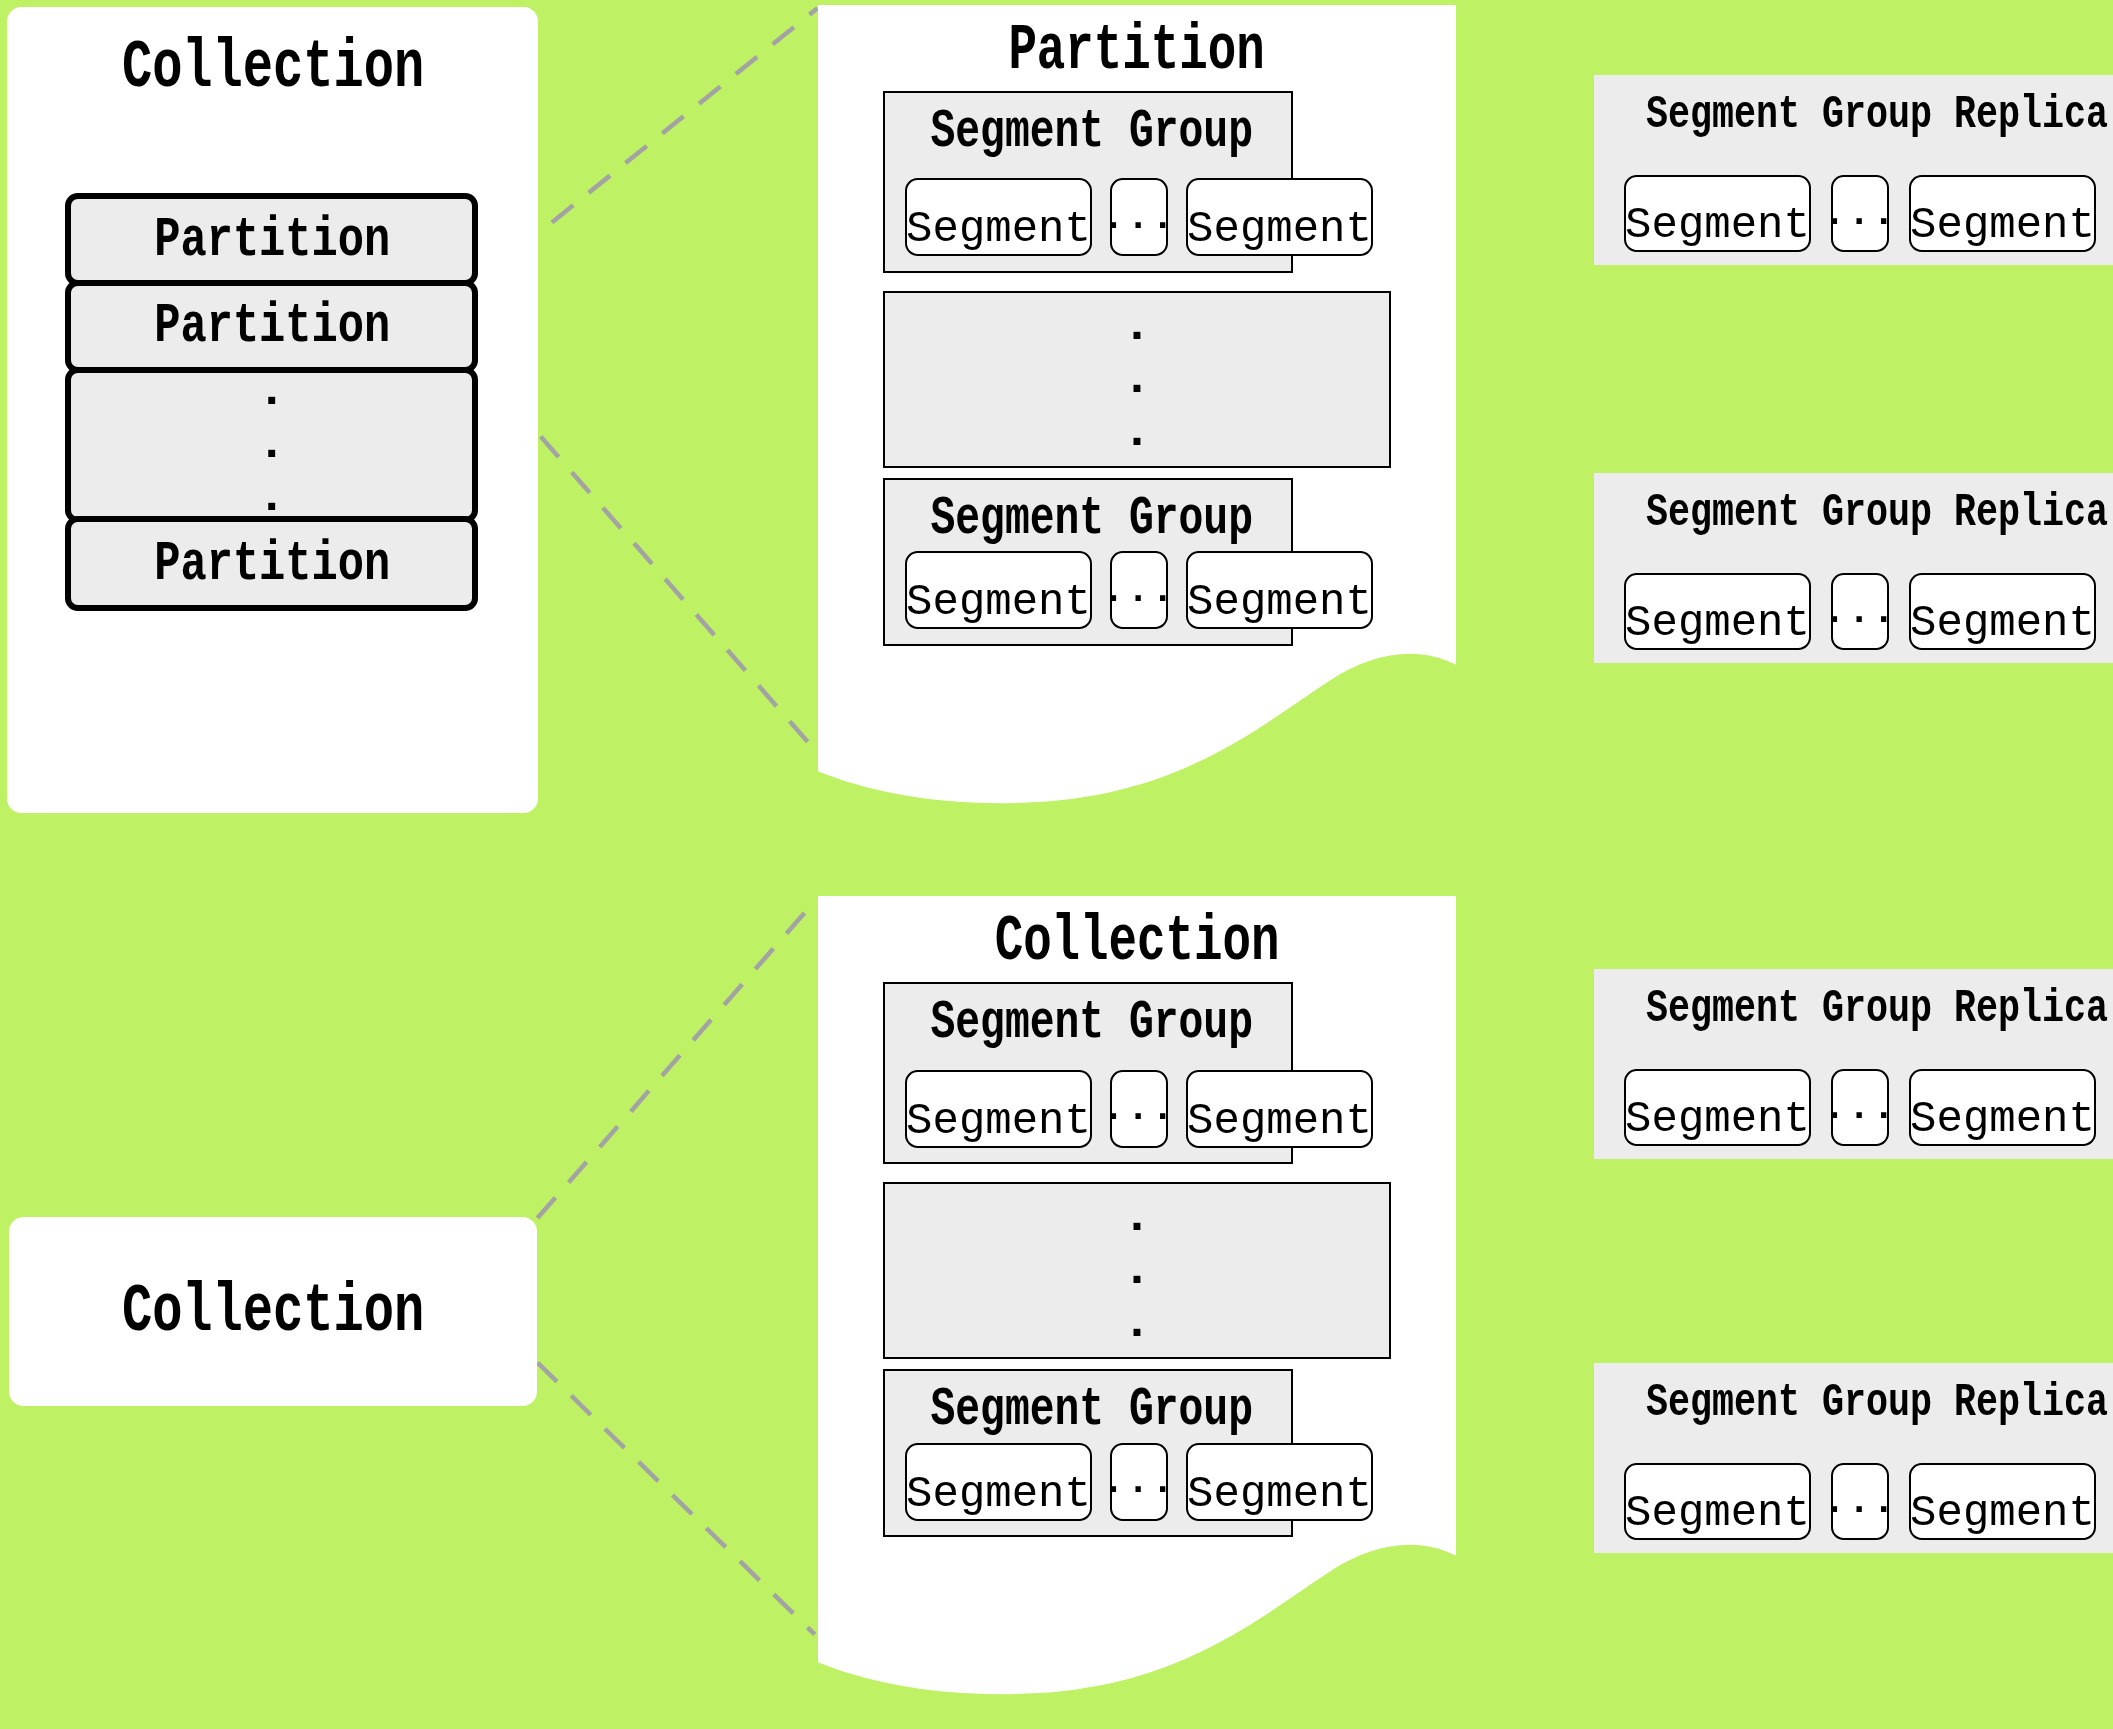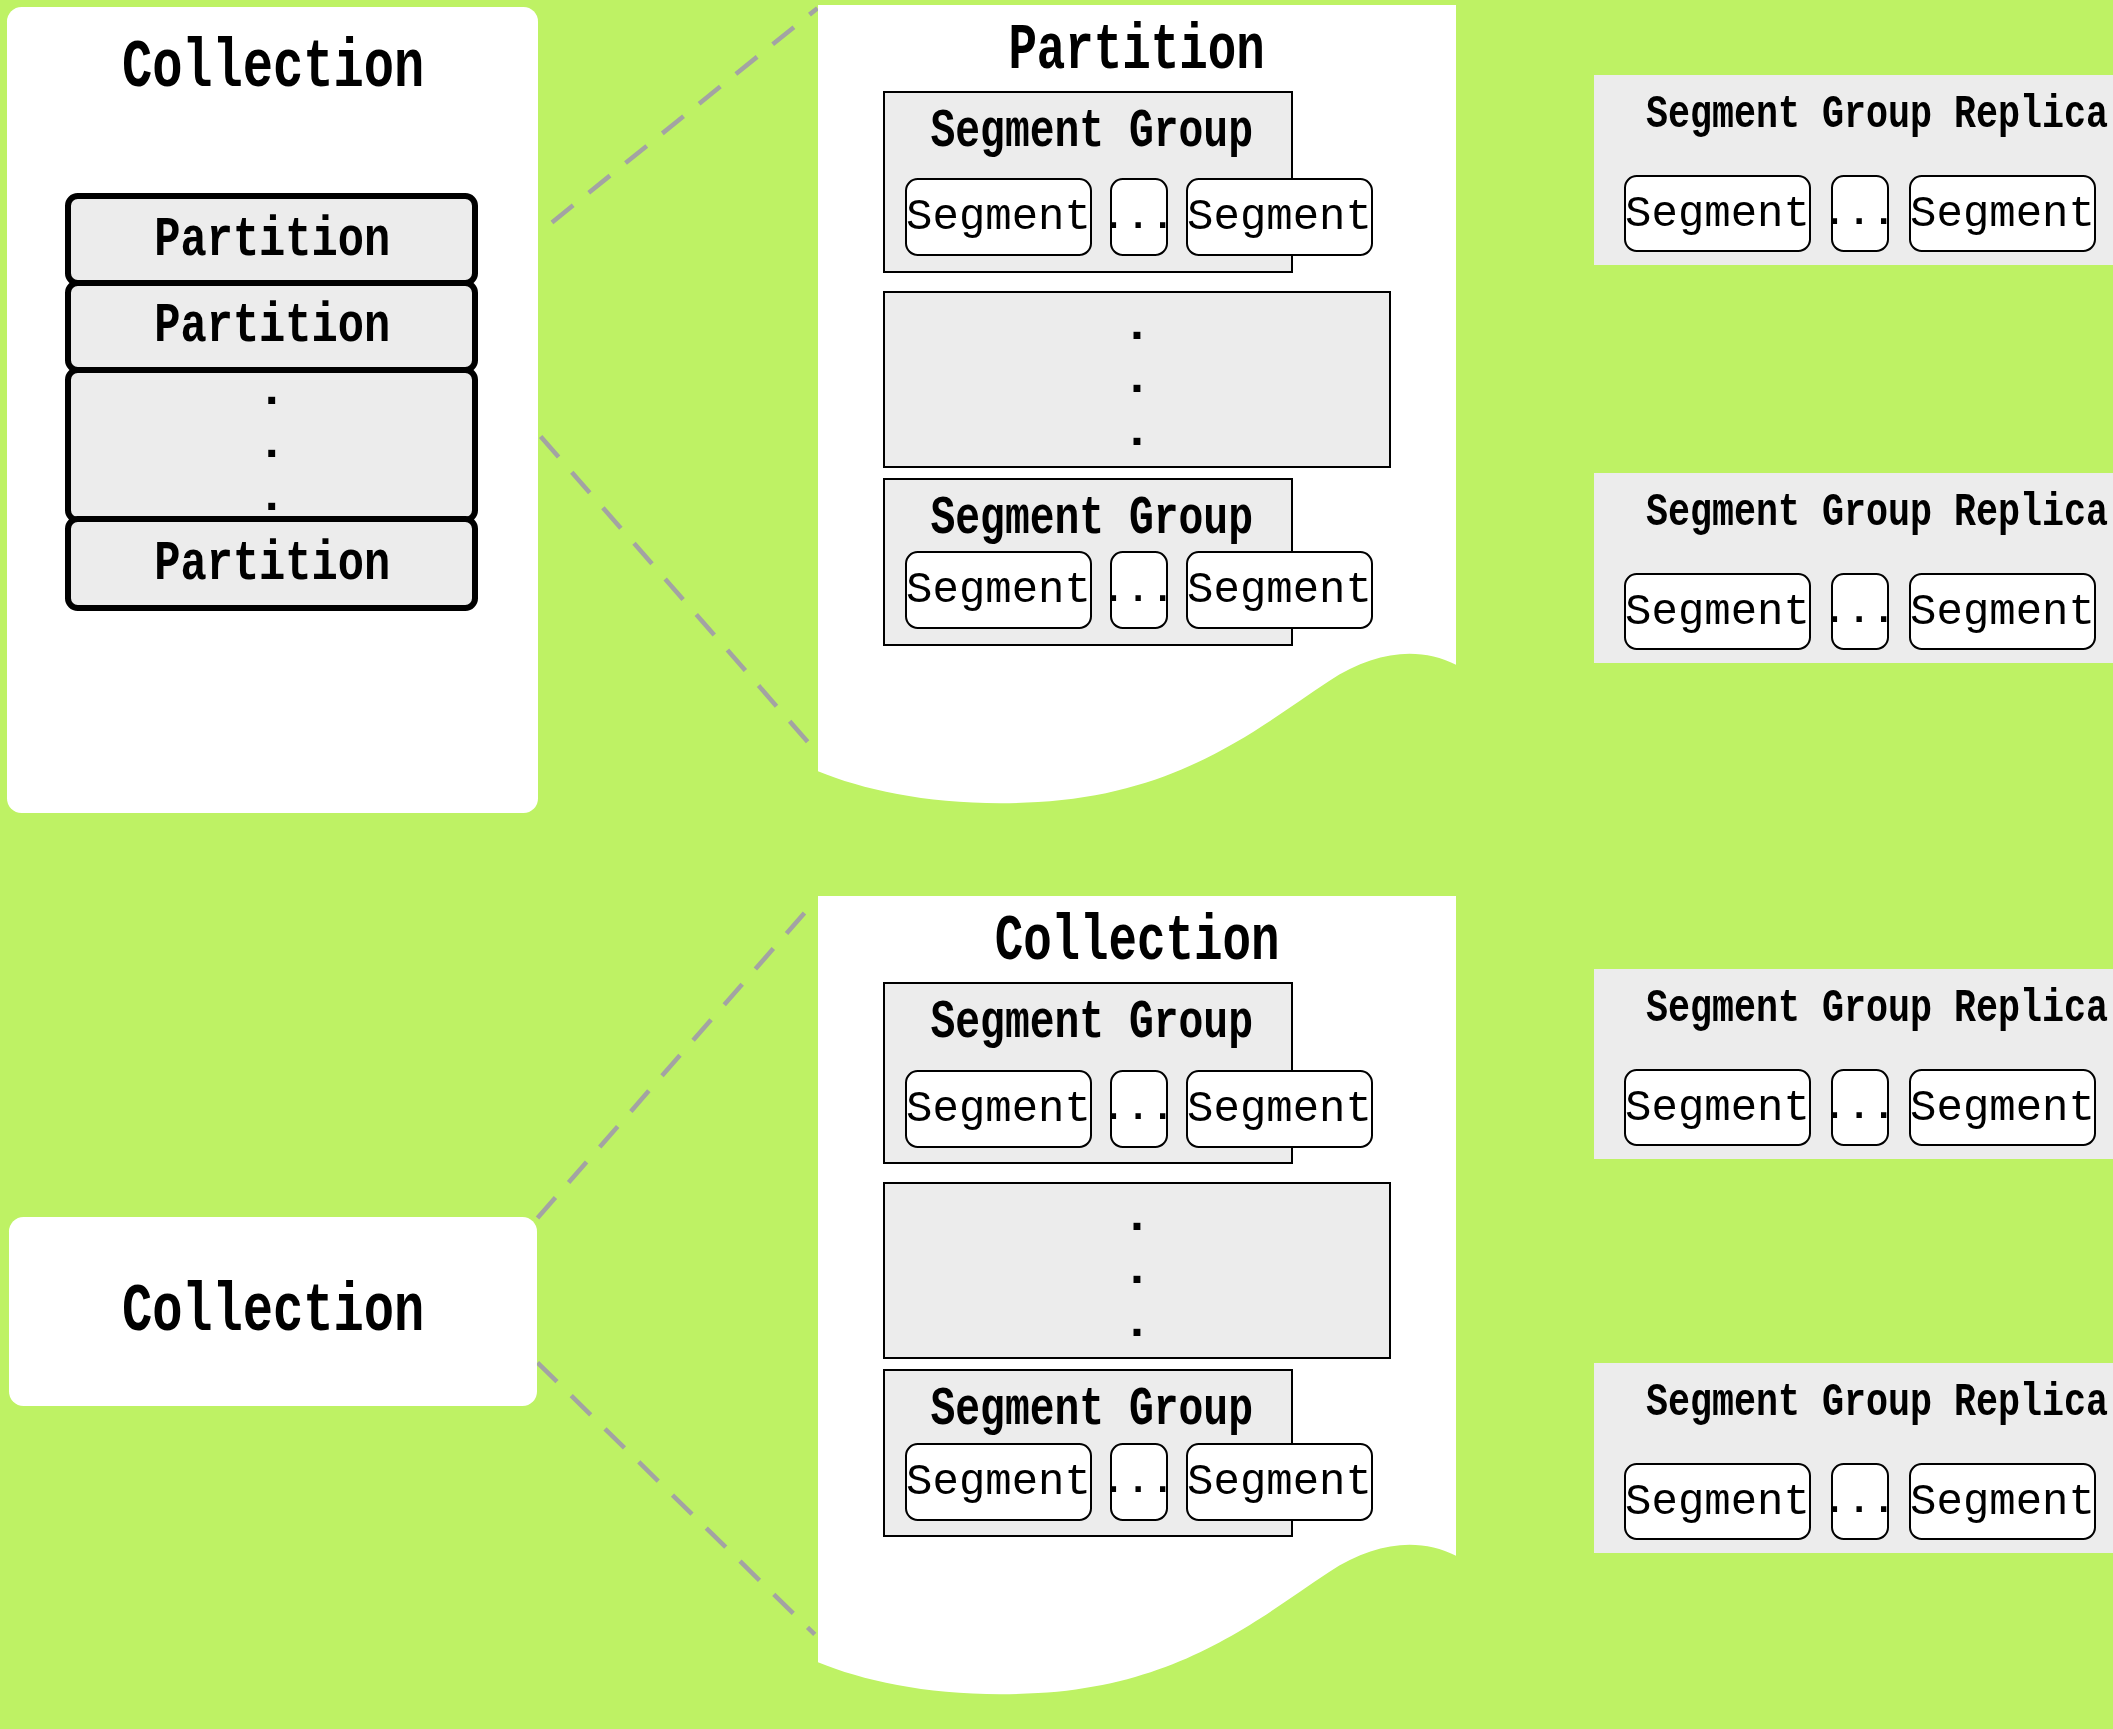--- a/index.html
+++ b/index.html
@@ -33,21 +33,21 @@
   .doc-shape{position:absolute;left:0;top:0;}
   .doc-title{position:absolute;top:9px;left:0;right:0;text-align:center;font-weight:bold;font-size:65px;}
   .sg-box{
     position:absolute;left:65px;width:410px;box-sizing:border-box;
     background:#ececec;border:2.7px solid #000;
   }
   .sg-title{text-align:center;margin-top:9px;font-weight:bold;font-size:53px;}
   .sg-row{position:absolute;left:20px;bottom:14.5px;display:flex;gap:18px;align-items:center;}
   .seg-box{
     box-sizing:border-box;width:187px;height:78px;background:#fff;border:2.7px solid #000;border-radius:12.7px;
-    display:flex;align-items:center;justify-content:center;font-size:44px;
+    display:flex;align-items:flex-end;justify-content:center;font-size:44px;
   }
   .hdots-box{
     box-sizing:border-box;width:58px;height:78px;background:#fff;border:2.7px solid #000;border-radius:12.7px;
     display:flex;align-items:center;justify-content:center;font-size:38px;font-weight:bold;letter-spacing:1.8px;
   }
   .spacer-box{position:absolute;left:65px;width:508px;box-sizing:border-box;background:#ececec;border:2.7px solid #000;
     display:flex;align-items:center;justify-content:center;}
 
   
   .replica{position:absolute;left:1594px;width:504px;height:190px;background:#ececec;padding-left:22px;}

